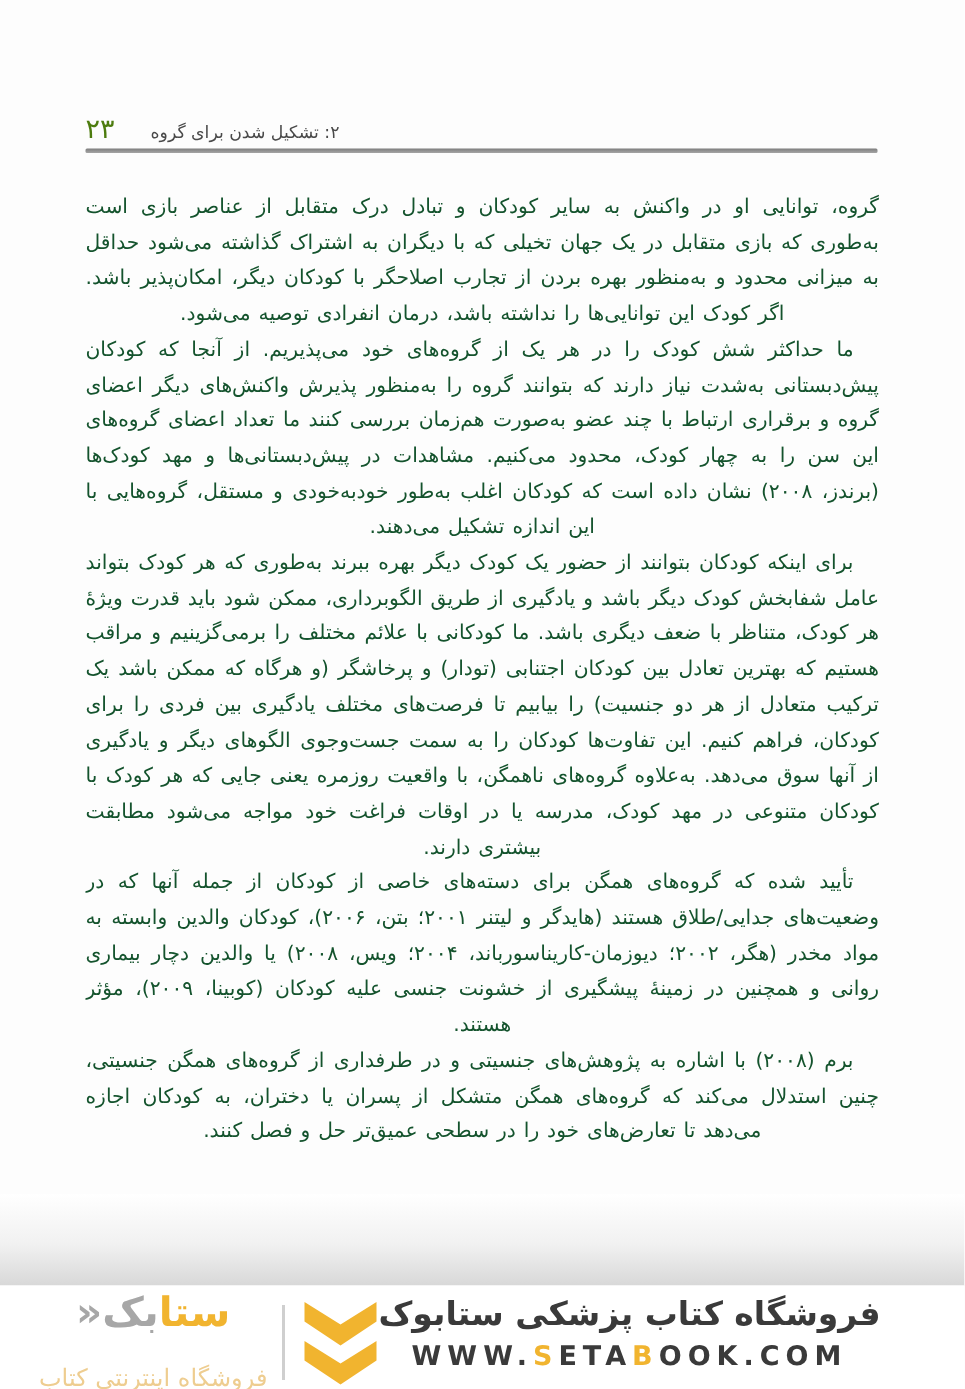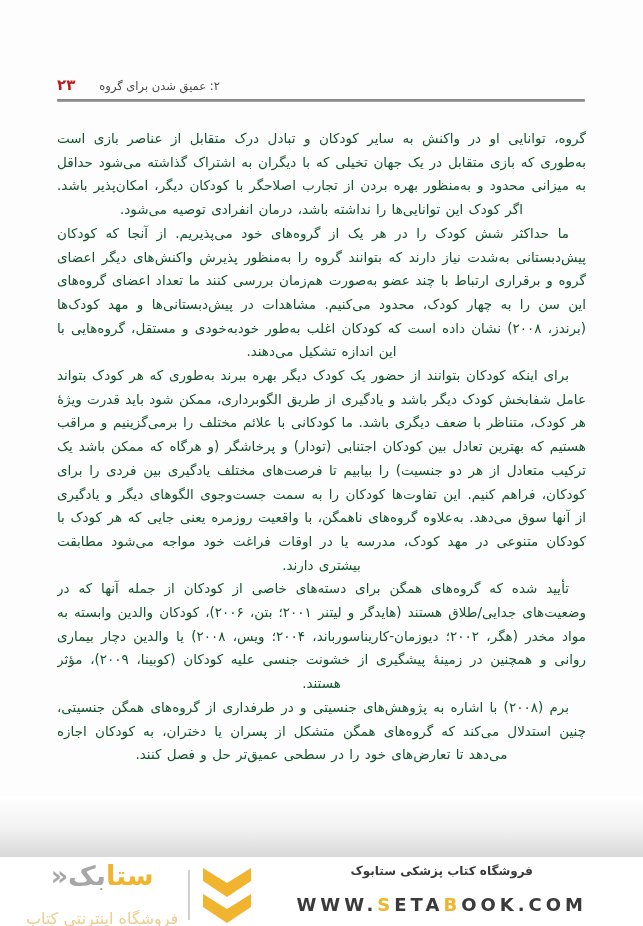--- a/index.html
+++ b/index.html
@@ -21,21 +21,21 @@
     top: 76px; left: 57px; right: 58px;
     direction: rtl;
     display: flex;
     justify-content: flex-end; 
     align-items: baseline;
     gap: 24px;
     color: #4a4a4a;
     font-size: 11.5px;
   }
   .header .running-title { letter-spacing: 0.2px; }
-  .header .page-number { font-size: 15px; font-weight: bold; color: #b91c1c; }
+  .header .page-number { font-size: 18px; font-weight: normal; color: #4d7c0f; }
   .header-rule {
     position: absolute;
     top: 99px; left: 57px; right: 58px;
     height: 3px;
     background: linear-gradient(#7d7d7d, #a5a5a5);
     border-radius: 1px;
   }
   
   .body-text {
     position: absolute;
@@ -68,24 +68,24 @@
     top: 857px;
     background: #ffffff;
   }
   .footer-right {
     position: absolute;
     top: 7px; right: 56px;
     text-align: center;
     direction: rtl;
   }
   .store-title {
-    font-size: 12px;
+    font-size: 22px;
     font-weight: bold;
     color: #3a3a3a;
-    margin-bottom: 16px;
+    margin-bottom: 5px;
   }
   .website {
     direction: ltr;
     font-size: 18px;
     font-weight: bold;
     color: #3a3a3a;
     letter-spacing: 4px;
     white-space: nowrap;
   }
   .website .accent { color: #f1b42f; }
@@ -119,21 +119,21 @@
     margin-top: 18px;
   }
   .chevron-icon { display: block; }
 </style>
 </head>
 <body>
 
 <div class="page">
 
   <div class="header">
-    <span class="running-title">۲: عمیق شدن برای گروه</span>
+    <span class="running-title">۲: تشکیل شدن برای گروه</span>
     <span class="page-number">۲۳</span>
   </div>
   <div class="header-rule"></div>
 
   <div class="body-text">
       <p class="para first">گروه، توانایی او در واکنش به سایر کودکان و تبادل درک متقابل از عناصر بازی است به‌طوری که بازی متقابل در یک جهان تخیلی که با دیگران به اشتراک گذاشته می‌شود حداقل به میزانی محدود و به‌منظور بهره بردن از تجارب اصلاحگر با کودکان دیگر، امکان‌پذیر باشد. اگر کودک این توانایی‌ها را نداشته باشد، درمان انفرادی توصیه می‌شود.</p>
       <p class="para">ما حداکثر شش کودک را در هر یک از گروه‌های خود می‌پذیریم. از آنجا که کودکان پیش‌دبستانی به‌شدت نیاز دارند که بتوانند گروه را به‌منظور پذیرش واکنش‌های دیگر اعضای گروه و برقراری ارتباط با چند عضو به‌صورت هم‌زمان بررسی کنند ما تعداد اعضای گروه‌های این سن را به چهار کودک، محدود می‌کنیم. مشاهدات در پیش‌دبستانی‌ها و مهد کودک‌ها (برندز، ۲۰۰۸) نشان داده است که کودکان اغلب به‌طور خودبه‌خودی و مستقل، گروه‌هایی با این اندازه تشکیل می‌دهند.</p>
       <p class="para">برای اینکه کودکان بتوانند از حضور یک کودک دیگر بهره ببرند به‌طوری که هر کودک بتواند عامل شفابخش کودک دیگر باشد و یادگیری از طریق الگوبرداری، ممکن شود باید قدرت ویژهٔ هر کودک، متناظر با ضعف دیگری باشد. ما کودکانی با علائم مختلف را برمی‌گزینیم و مراقب هستیم که بهترین تعادل بین کودکان اجتنابی (تودار) و پرخاشگر (و هرگاه که ممکن باشد یک ترکیب متعادل از هر دو جنسیت) را بیابیم تا فرصت‌های مختلف یادگیری بین فردی را برای کودکان، فراهم کنیم. این تفاوت‌ها کودکان را به سمت جست‌وجوی الگوهای دیگر و یادگیری از آنها سوق می‌دهد. به‌علاوه گروه‌های ناهمگن، با واقعیت روزمره یعنی جایی که هر کودک با کودکان متنوعی در مهد کودک، مدرسه یا در اوقات فراغت خود مواجه می‌شود مطابقت بیشتری دارند.</p>
       <p class="para">تأیید شده که گروه‌های همگن برای دسته‌های خاصی از کودکان از جمله آنها که در وضعیت‌های جدایی/طلاق هستند (هایدگر و لیتنر ۲۰۰۱؛ بتن، ۲۰۰۶)، کودکان والدین وابسته به مواد مخدر (هگر، ۲۰۰۲؛ دیوزمان-کاریناسورباند، ۲۰۰۴؛ ویس، ۲۰۰۸) یا والدین دچار بیماری روانی و همچنین در زمینهٔ پیشگیری از خشونت جنسی علیه کودکان (کوبینا، ۲۰۰۹)، مؤثر هستند.</p>
       <p class="para">برم (۲۰۰۸) با اشاره به پژوهش‌های جنسیتی و در طرفداری از گروه‌های همگن جنسیتی، چنین استدلال می‌کند که گروه‌های همگن متشکل از پسران یا دختران، به کودکان اجازه می‌دهد تا تعارض‌های خود را در سطحی عمیق‌تر حل و فصل کنند.</p>

